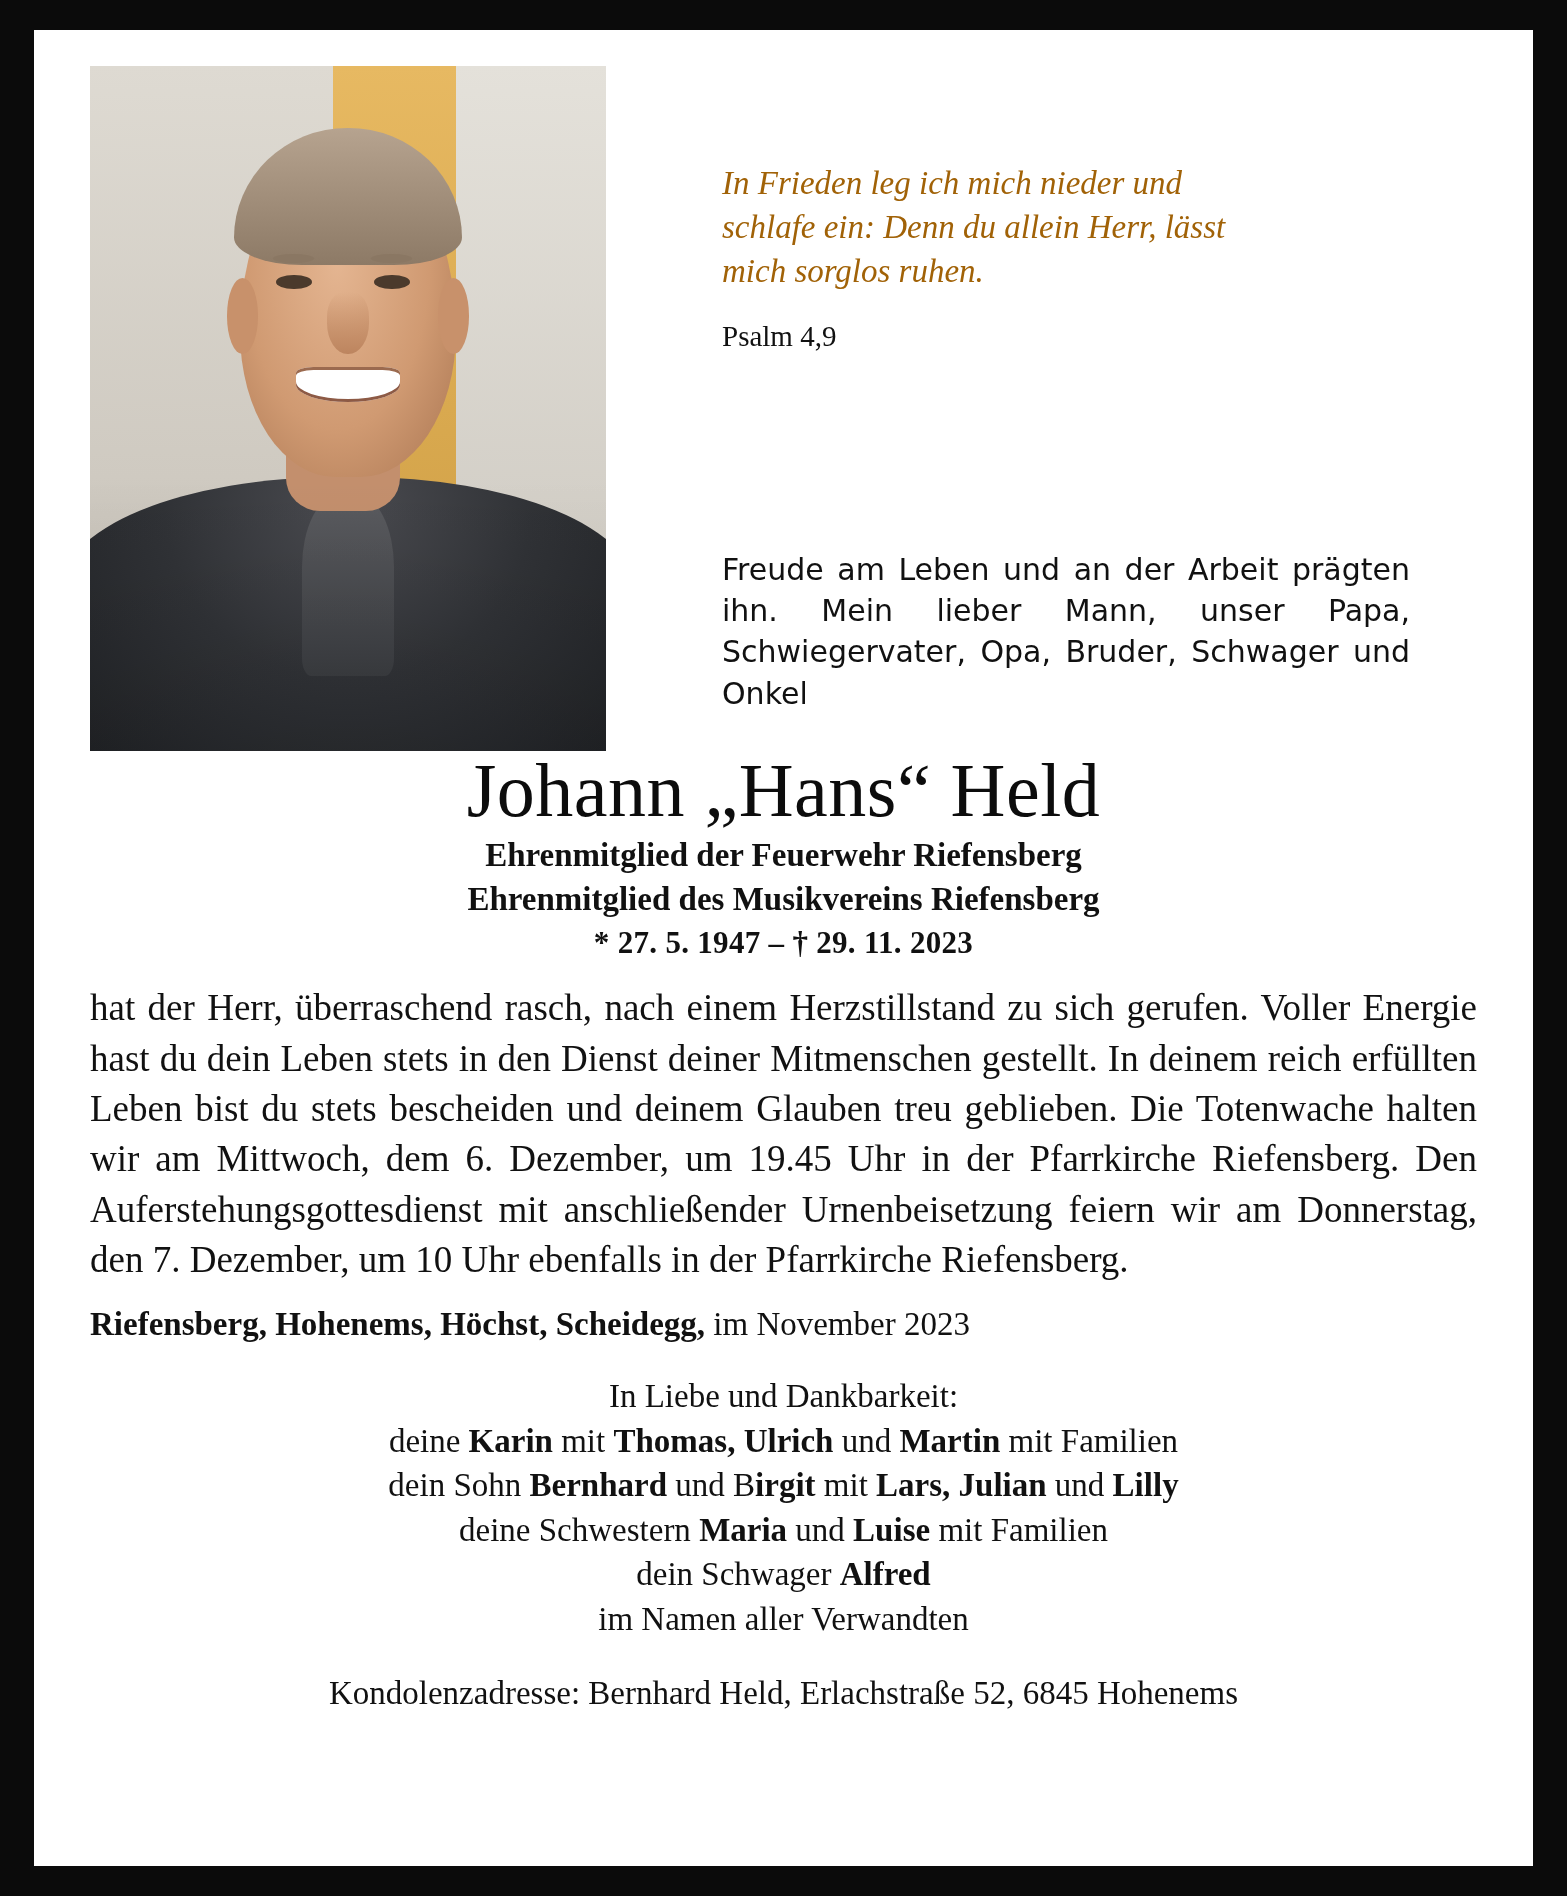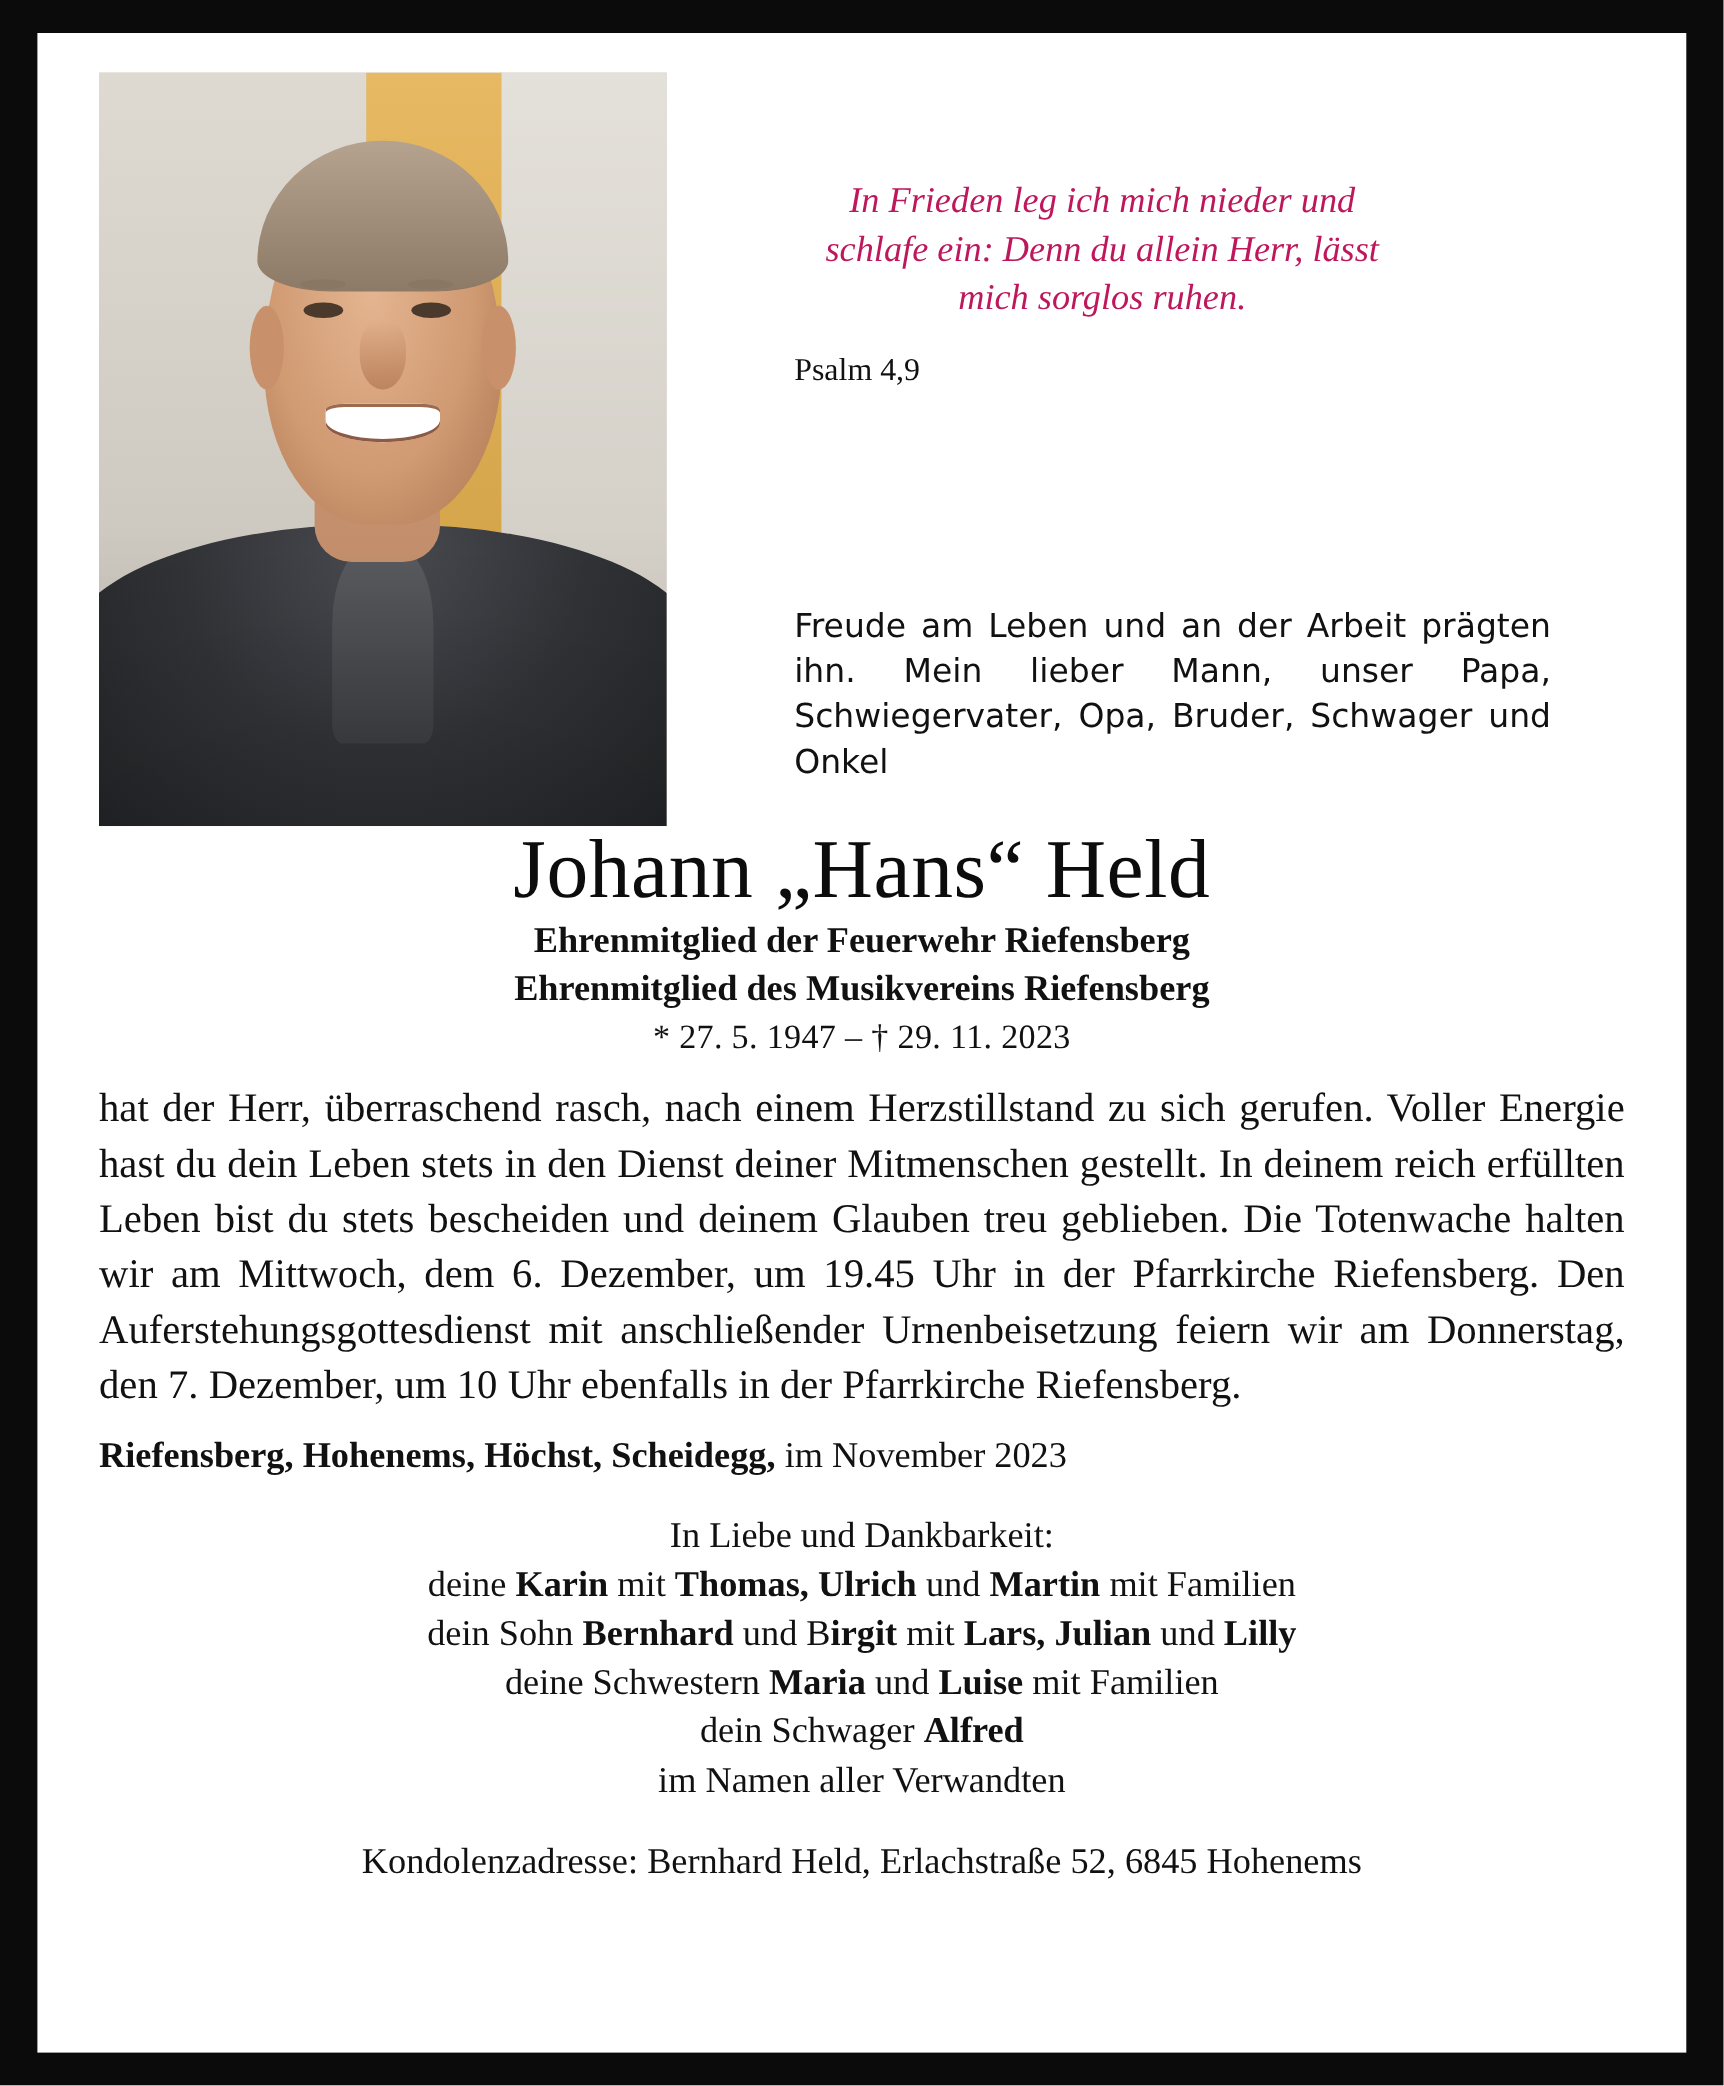--- a/index.html
+++ b/index.html
@@ -171,23 +171,22 @@
   .verse-col {
     flex: 1 1 auto;
     padding-left: 116px;
     padding-top: 96px;
     box-sizing: border-box;
   }
   .verse {
     font-style: italic;
     font-size: 33px;
     line-height: 1.33;
-    color: #be185d;
+    color: #a16207;
     max-width: 560px;
-    text-align: center;
   }
   .verse-source {
     margin-top: 26px;
     font-size: 29px;
     text-align: left;
     max-width: 560px;
     padding-right: 8px;
   }
 
   .intro {
@@ -210,21 +209,21 @@
     letter-spacing: 0.5px;
     color: #0c0c0c;
   }
   .honor {
     font-weight: bold;
     font-size: 33px;
     line-height: 1.22;
     margin-top: 4px;
   }
   .dates {
-    font-weight: normal;
+    font-weight: bold;
     font-size: 31px;
     margin-top: 6px;
     letter-spacing: 0.3px;
   }
 
   
   .body-text {
     margin-top: 22px;
     font-size: 37px;
     line-height: 1.36;

